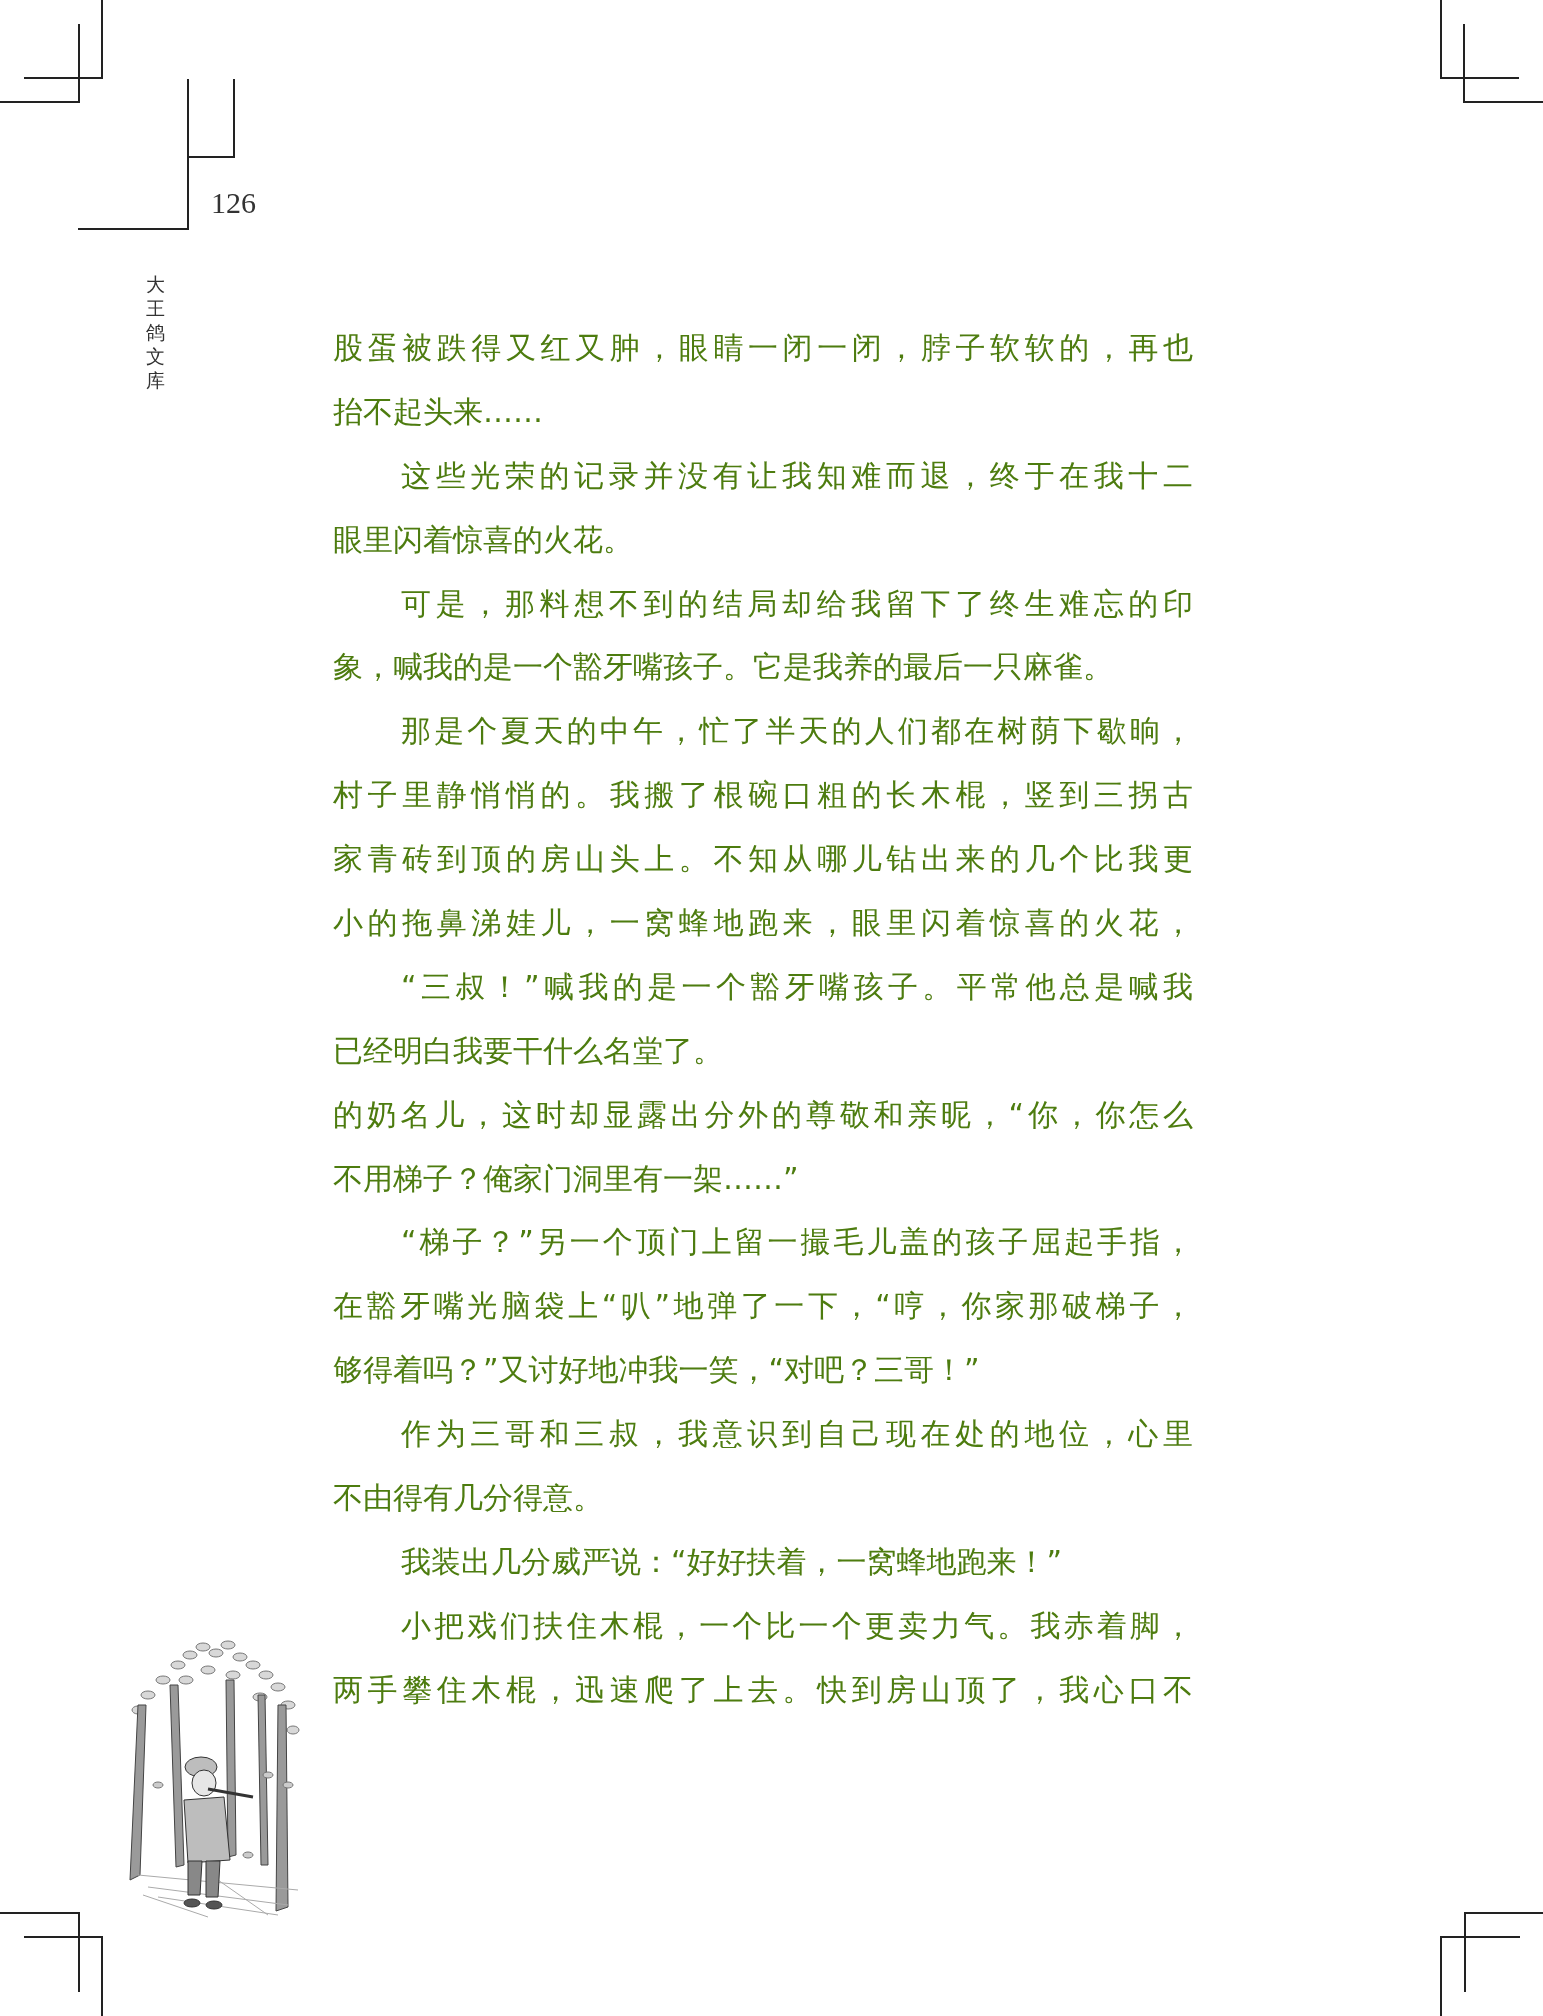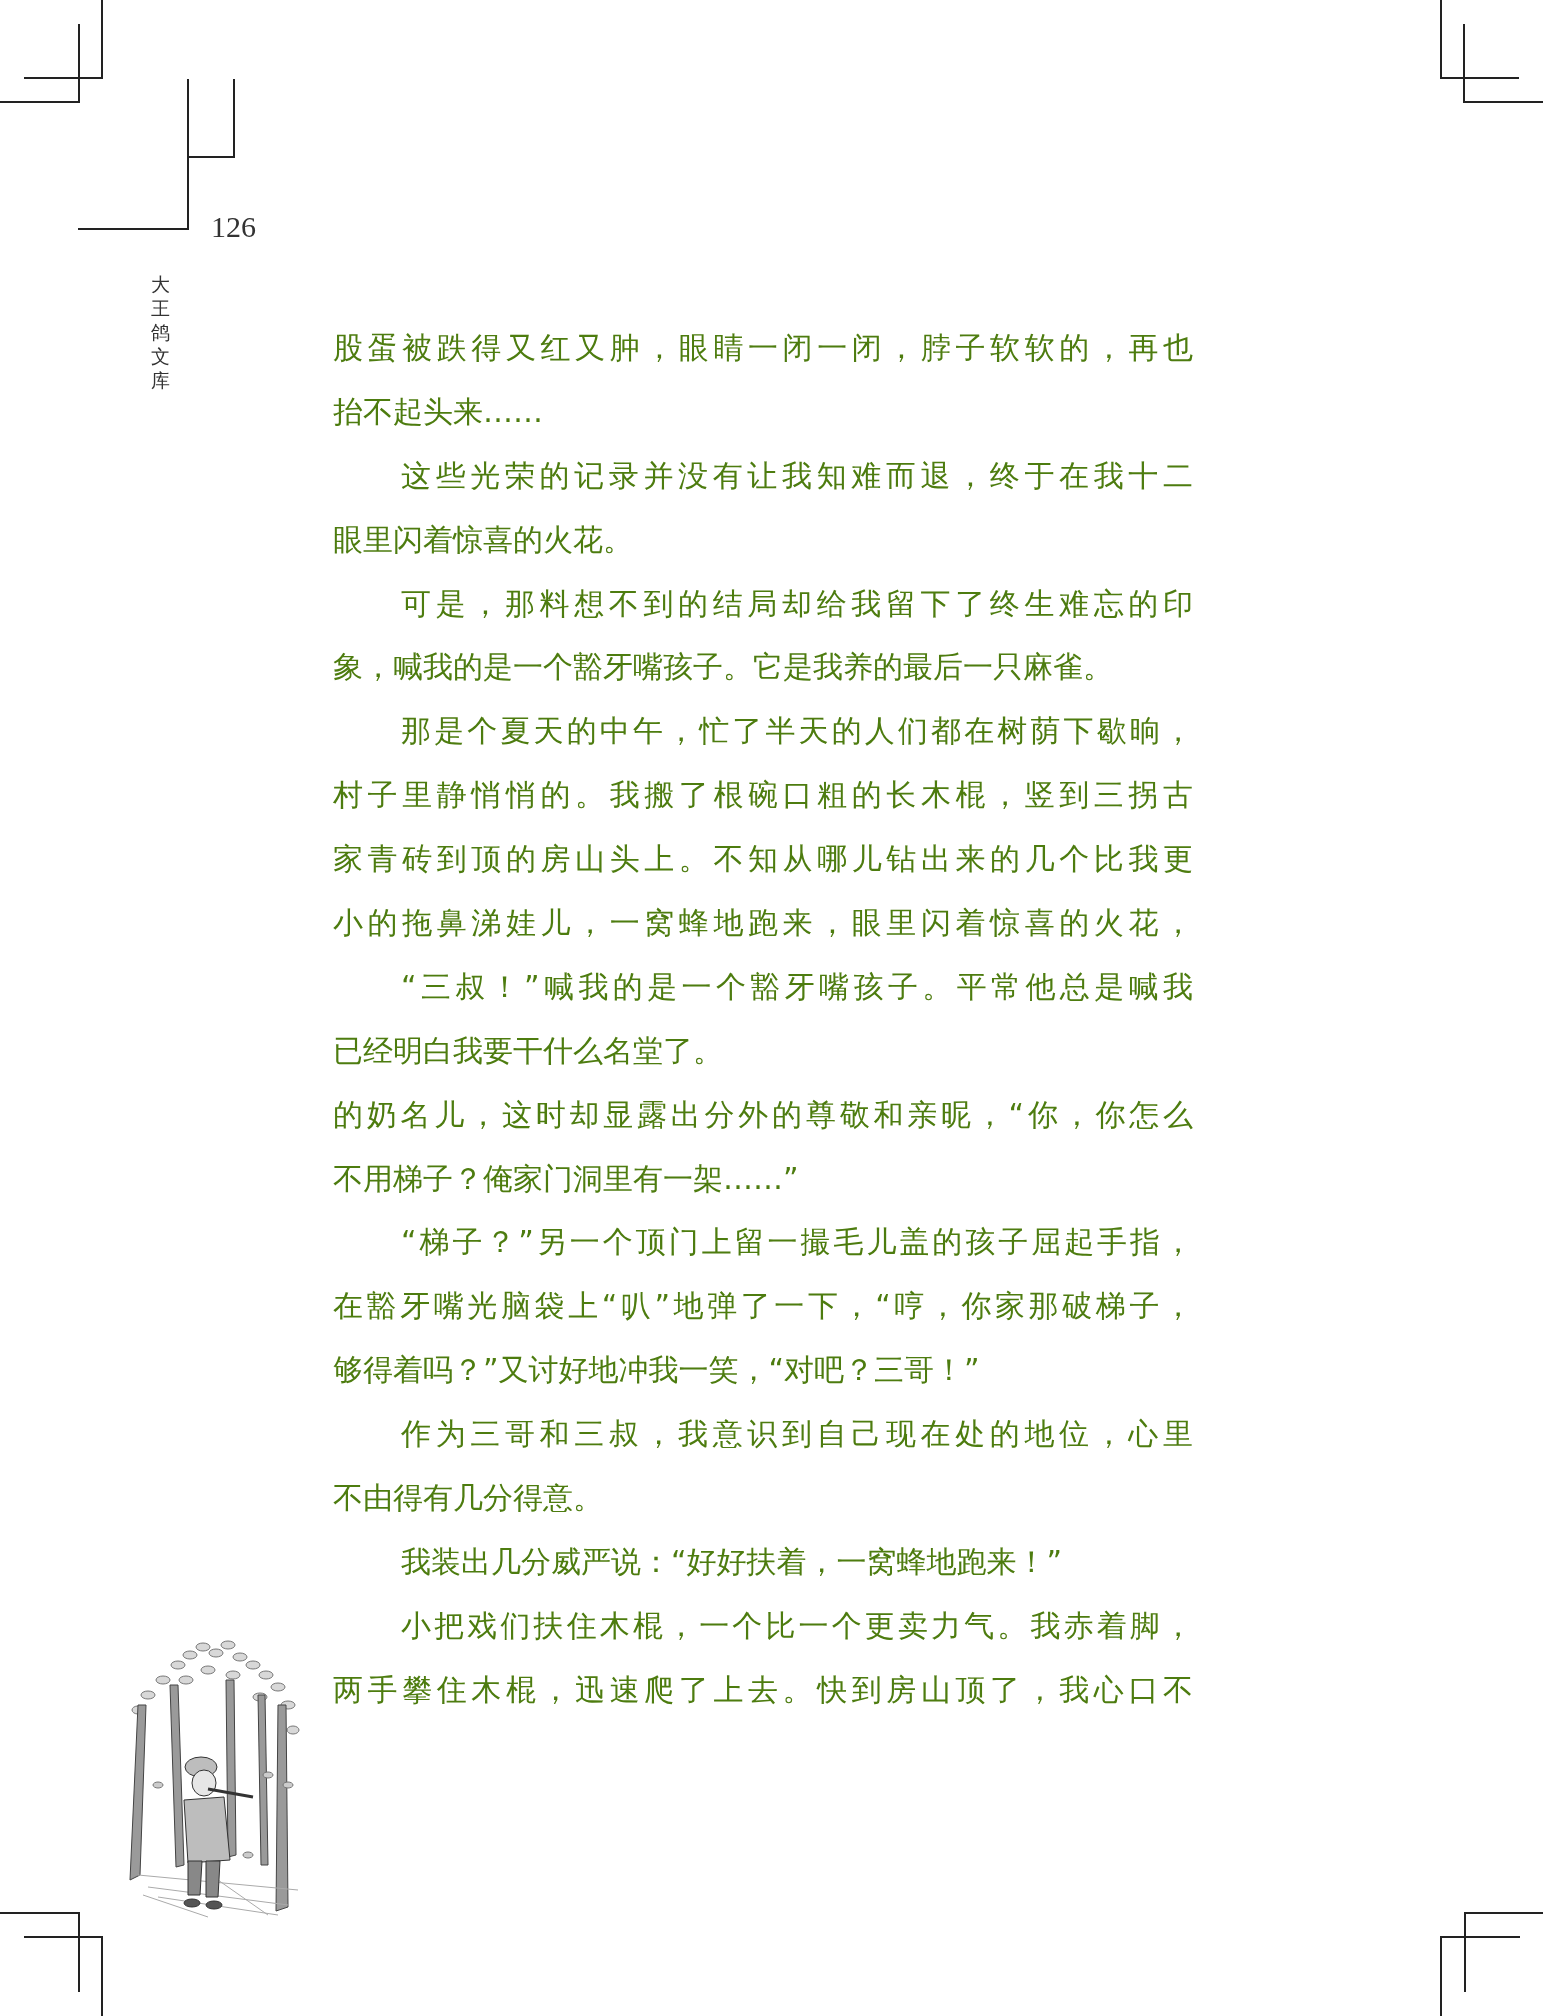--- a/index.html
+++ b/index.html
@@ -1,21 +1,21 @@
 <!DOCTYPE html>
 <html><head>
 <meta charset="utf-8">
 <style>
   html, body { margin:0; padding:0; background:#ffffff; }
   body { width:1543px; height:2016px; position:relative; overflow:hidden; }
   .line-mark { position:absolute; background:#222; }
   .h { height:2px; }
   .v { width:2px; }
-  .page-number { position:absolute; left:211px; top:186px; font-family:"Liberation Serif","DejaVu Serif",serif; font-size:30px; color:#333; letter-spacing:0px;margin-top:24px; }
-  .series-title { position:absolute; left:146px; top:272px; width:24px; font-family:"DejaVu Sans",sans-serif; font-size:19px; line-height:24px; color:#333; text-align:right; word-break:break-all; }
+  .page-number { position:absolute; left:211px; top:186px; font-family:"Liberation Serif","DejaVu Serif",serif; font-size:30px; color:#333; letter-spacing:0px; }
+  .series-title { position:absolute; left:146px; top:272px; width:24px; font-family:"DejaVu Sans",sans-serif; font-size:19px; line-height:24px; color:#333; text-align:left; word-break:break-all; }
   .body-text { position:absolute; left:333px; top:316px; width:860px; font-family:"DejaVu Sans",sans-serif; font-size:30px; line-height:63.9px; color:#4d7c0f; }
   .body-line { display:block; white-space:nowrap; text-align:justify; text-align-last:justify; height:63.9px; }
   .body-line.last { text-align-last:left; }
   .body-line.indent { padding-left:68px; }
   .illustration { position:absolute; left:118px; top:1625px; width:195px; height:300px; }
 </style>
 </head>
 <body>
 
 <div class="line-mark v" style="left:101px; top:0; height:79px;"></div>

